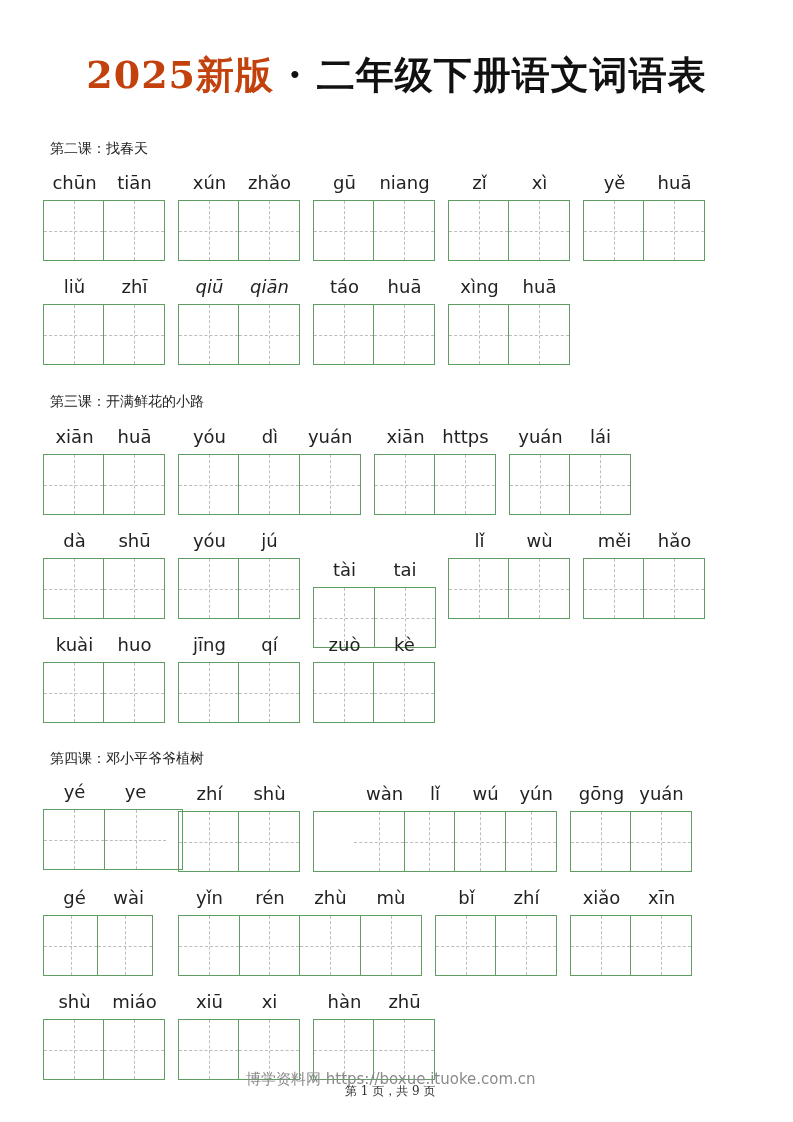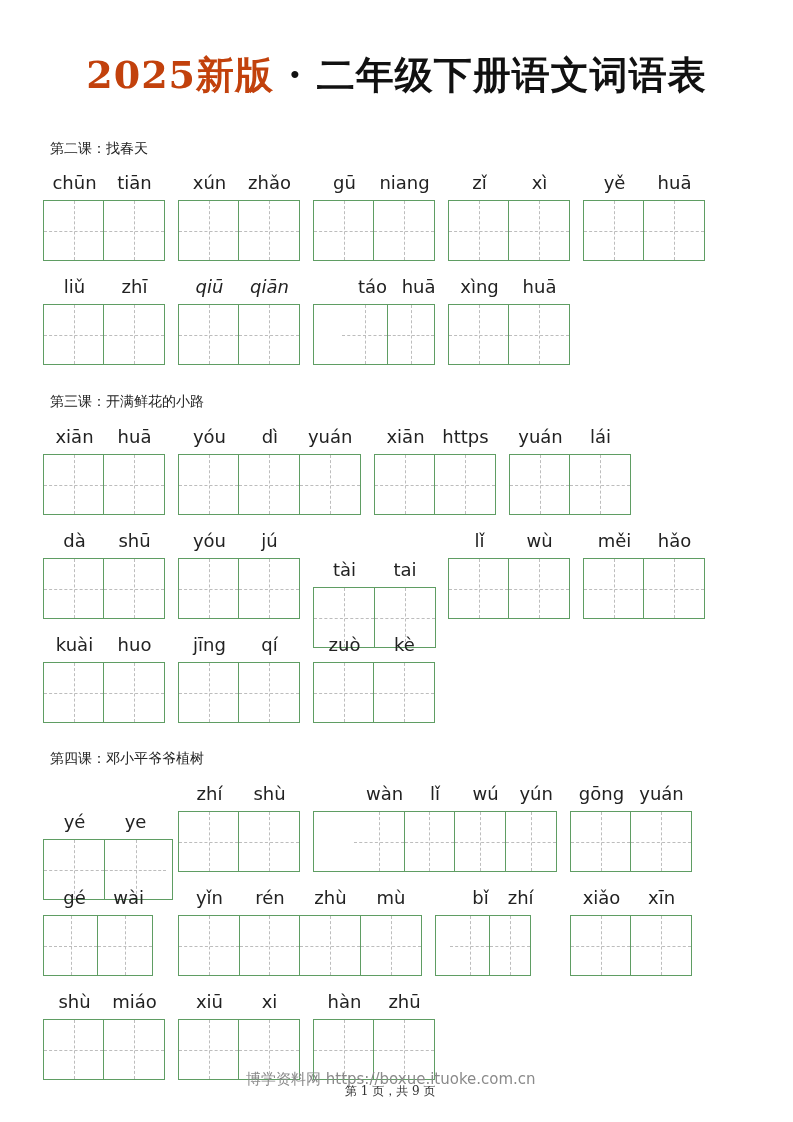--- a/index.html
+++ b/index.html
@@ -77,21 +77,21 @@
       </div>
     </div>
     <div class="group" style="left: 178px; top: 304px; width: 122px; font-style: italic;">
       <div class="cell">
         <div class="py">qiū</div>
       </div>
       <div class="cell">
         <div class="py">qiān</div>
       </div>
     </div>
-    <div class="group" style="left: 313px; top: 304px; width: 122px; padding-left: 28px;">
+    <div class="group" style="left: 313px; top: 304px; width: 122px;">
       <div class="cell">
         <div class="py">táo</div>
       </div>
       <div class="cell">
         <div class="py">huā</div>
       </div>
     </div>
     <div class="group" style="left: 448px; top: 304px; width: 122px;">
       <div class="cell">
         <div class="py">xìng</div>
@@ -194,21 +194,21 @@
     </div>
     <div class="group" style="left: 313px; top: 662px; width: 122px;">
       <div class="cell">
         <div class="py">zuò</div>
       </div>
       <div class="cell">
         <div class="py">kè</div>
       </div>
     </div>
     <div class="lesson" style="top: 750px;">第四课：邓小平爷爷植树</div>
-    <div class="group" style="left: 43px; top: 839px; width: 130px;">
+    <div class="group" style="left: 43px; top: 809px; width: 140px;">
       <div class="cell">
         <div class="py">yé</div>
       </div>
       <div class="cell">
         <div class="py">ye</div>
       </div>
     </div>
     <div class="group" style="left: 178px; top: 811px; width: 122px;">
       <div class="cell">
         <div class="py">zhí</div>
@@ -254,21 +254,21 @@
       <div class="cell">
         <div class="py">rén</div>
       </div>
       <div class="cell">
         <div class="py">zhù</div>
       </div>
       <div class="cell">
         <div class="py">mù</div>
       </div>
     </div>
-    <div class="group" style="left: 435px; top: 915px; width: 96px; padding-left: 14px;">
+    <div class="group" style="left: 435px; top: 915px; width: 122px;">
       <div class="cell">
         <div class="py">bǐ</div>
       </div>
       <div class="cell">
         <div class="py">zhí</div>
       </div>
     </div>
     <div class="group" style="left: 570px; top: 915px; width: 122px;">
       <div class="cell">
         <div class="py">xiǎo</div>

